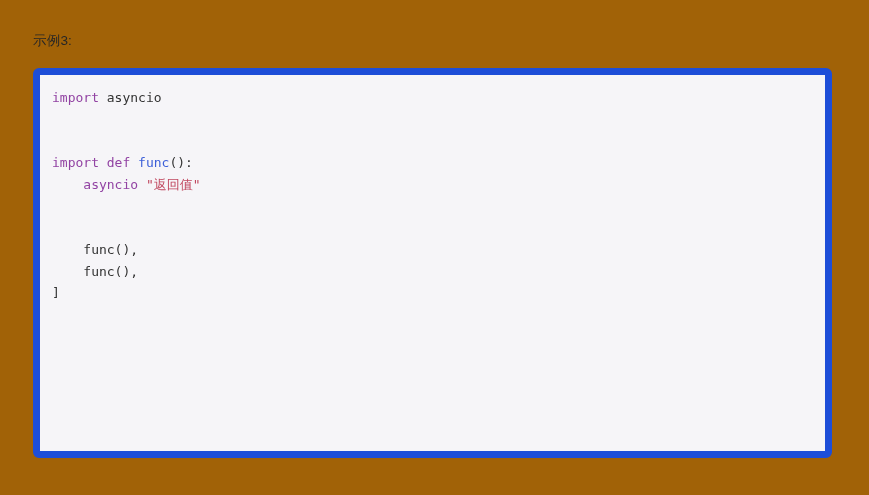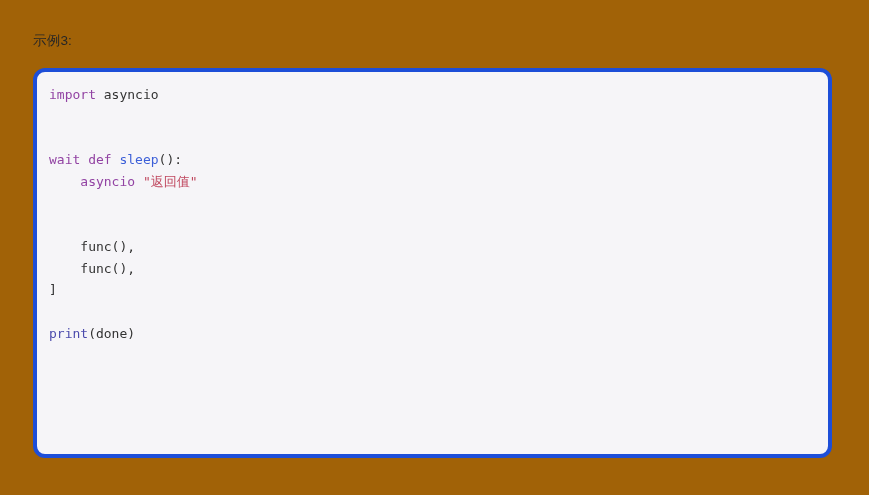--- a/index.html
+++ b/index.html
@@ -29,22 +29,22 @@
     letter-spacing: 0.2px;
     white-space: pre;
   }
   .code-block {
     position: absolute;
     left: 33px;
     top: 68px;
     width: 799px;
     height: 390px;
     background: #f6f5f8;
-    border: 4px solid #1d4ed8;
-    border-radius: 12px;
+    border: 7px solid #1d4ed8;
+    border-radius: 6px;
     box-sizing: border-box;
     overflow: hidden;
   }
   .code-pre {
     margin: 0;
     padding: 12px 0 0 12px;
     font-family: "DejaVu Sans Mono", "Liberation Mono", monospace;
     font-size: 13px;
     line-height: 21.7px;
     color: #333333;
@@ -66,25 +66,24 @@
 <body>
 
 <div class="page">
 
   <div class="section-heading">示例3:</div>
 
   <div class="code-block">
     <pre class="code-pre"><span class="code-line"><span class="tok-kw">import</span><span class="tok-plain"> asyncio</span>
 </span><span class="code-line">
 </span><span class="code-line">
-</span><span class="code-line"><span class="tok-kw">wait def</span><span class="tok-plain"> </span><span class="tok-fn">sleep</span><span class="tok-plain">():</span>
+</span><span class="code-line"><span class="tok-kw">import def</span><span class="tok-plain"> </span><span class="tok-fn">func</span><span class="tok-plain">():</span>
 </span><span class="code-line"><span class="tok-plain">    </span><span class="tok-kw">asyncio</span><span class="tok-plain"> </span><span class="tok-str">"返回值"</span>
 </span><span class="code-line">
 </span><span class="code-line">
 </span><span class="code-line"><span class="tok-plain">    func(),</span>
 </span><span class="code-line"><span class="tok-plain">    func(),</span>
 </span><span class="code-line"><span class="tok-plain">]</span>
 </span><span class="code-line">
-</span><span class="code-line"><span class="tok-builtin">print</span><span class="tok-plain">(done)</span>
 </span></pre>
   </div>
 
 </div>
 
 </body></html>

